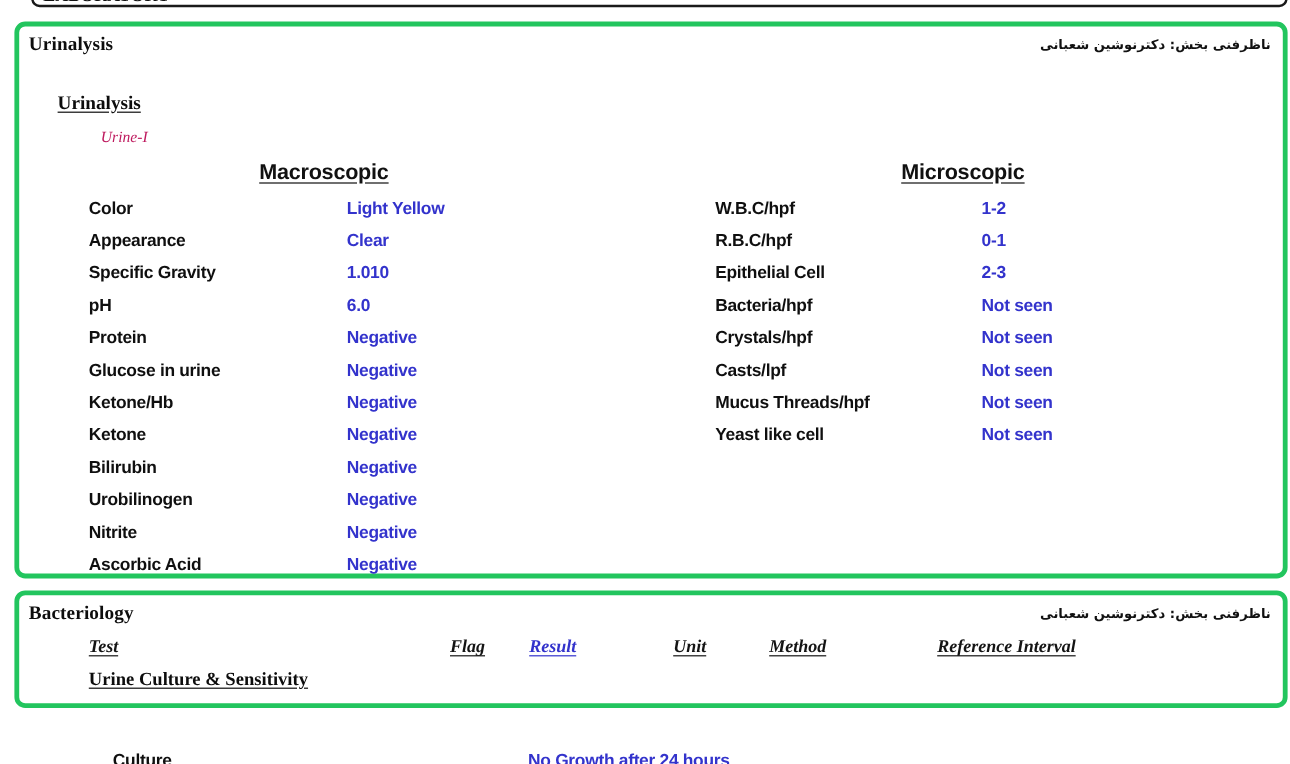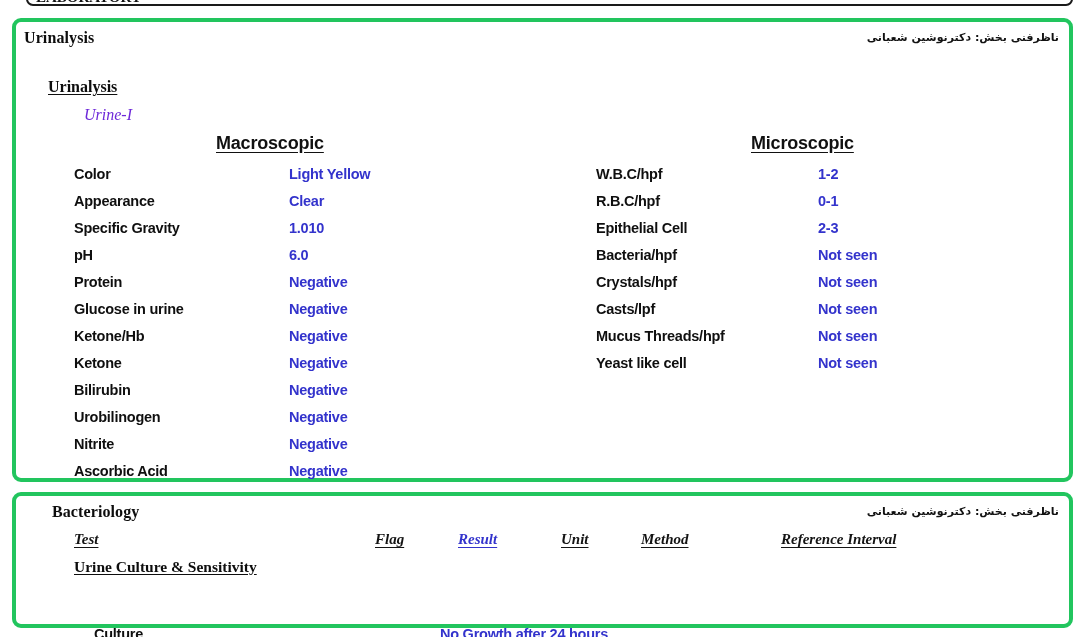--- a/index.html
+++ b/index.html
@@ -43,21 +43,21 @@
   .panel {
     position: absolute;
     left: 12px;
     width: 1061px;
     box-sizing: border-box;
     border: 4px solid #22c55e;
     border-radius: 9px;
     background: #ffffff;
   }
   #panel-urinalysis { top: 18px; height: 464px; }
-  #panel-bacteriology { top: 492px; height: 136px; padding-left: 28px; }
+  #panel-bacteriology { top: 492px; height: 98px; }
 
   .panel-head {
     position: relative;
     height: 26px;
   }
   .panel-title {
     position: absolute;
     left: 8px;
     top: 7px;
     font-family: "Liberation Serif", serif;
@@ -88,22 +88,22 @@
     text-decoration: underline;
     text-underline-offset: 2px;
     color: #0d0d0d;
   }
   .specimen {
     position: absolute;
     left: 68px;
     top: 84px;
     font-family: "Liberation Serif", serif;
     font-style: italic;
-    font-size: 16px;
-    color: #6d28d9;
+    font-size: 13px;
+    color: #be185d;
   }
 
   
   .group-head {
     position: absolute;
     font-weight: bold;
     font-size: 18px;
     color: #111;
     text-decoration: underline;
     text-underline-offset: 3px;
@@ -314,21 +314,21 @@
 <section class="panel" id="panel-bacteriology">
 
   <div class="panel-head">
     <span class="panel-title">Bacteriology</span>
     <span class="supervisor">ناظرفنی بخش: دکترنوشین شعبانی</span>
   </div>
 
   <div class="bact-headers">
     <span style="left:58px;">Test</span>
     <span style="left:359px;">Flag</span>
-    <span style="left:442px;" class="accent">Result</span>
+    <span style="left:425px;" class="accent">Result</span>
     <span style="left:545px;">Unit</span>
     <span style="left:625px;">Method</span>
     <span style="left:765px;">Reference Interval</span>
   </div>
 
   <div class="bact-group">Urine Culture &amp; Sensitivity</div>
 
   <div class="bact-row">
     <span class="lbl">Culture</span>
     <span class="val">No Growth after 24 hours</span>

